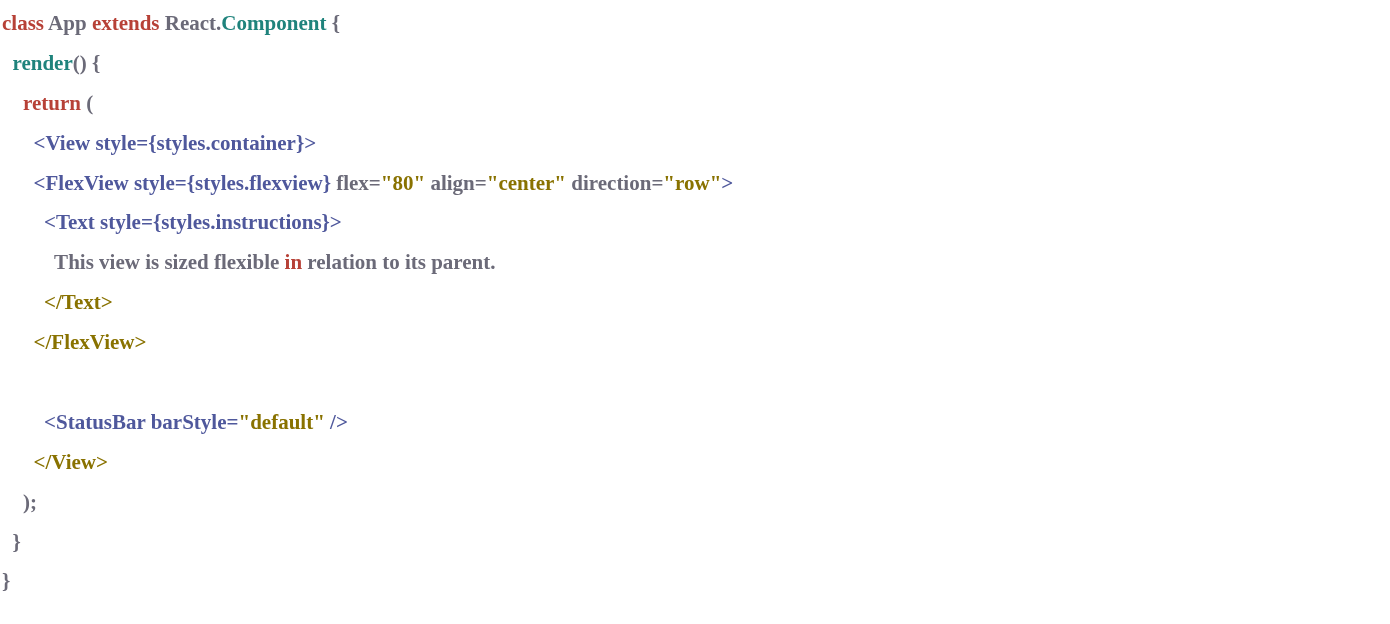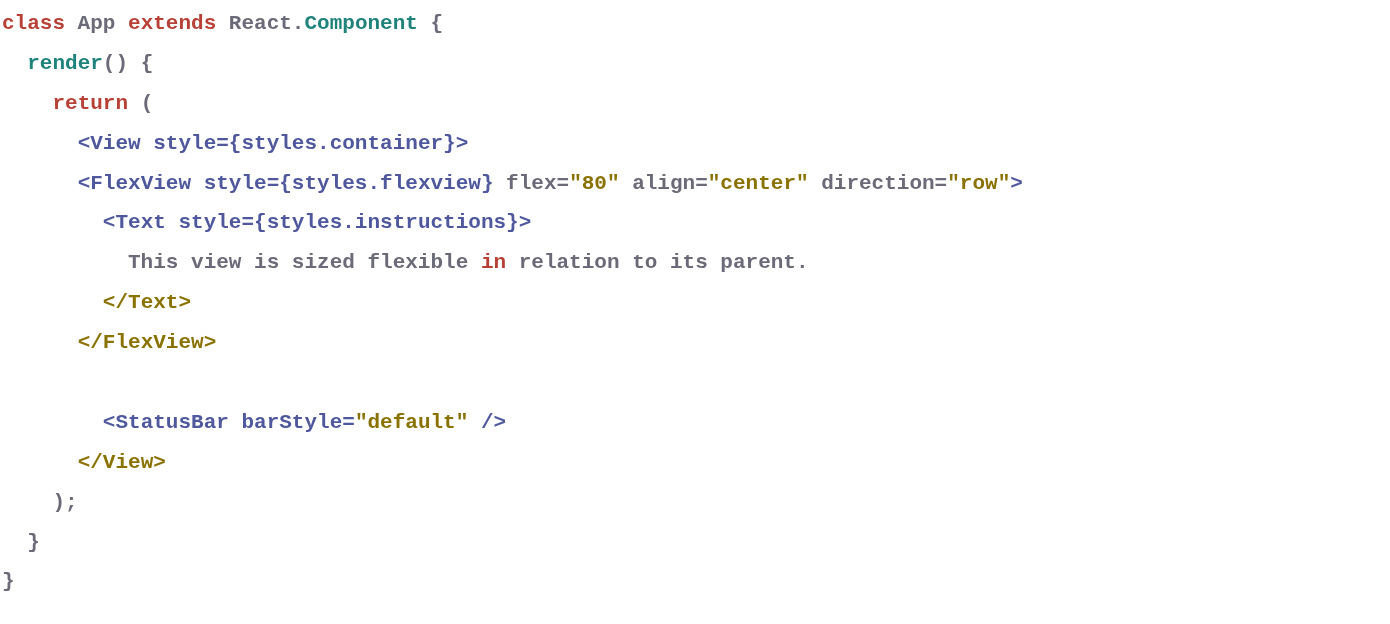--- a/index.html
+++ b/index.html
@@ -1,21 +1,21 @@
 <!DOCTYPE html>
 <html><head>
 <meta charset="utf-8">
 <style>
   html, body {
     margin: 0;
     padding: 0;
     background: #ffffff;
   }
   pre.code {
-    font-family: Liberation Mono, monospace;
+    font-family: Liberation Serif, serif;
     font-size: 21px;
     line-height: 1.9;
     font-weight: bold;
     margin: 0;
     padding: 4px 0 4px 2px;
     white-space: pre;
     color: #6b6a78; 
   }
   .kw   { color: #b74137; }   
   .fn   { color: #1f837c; }   

